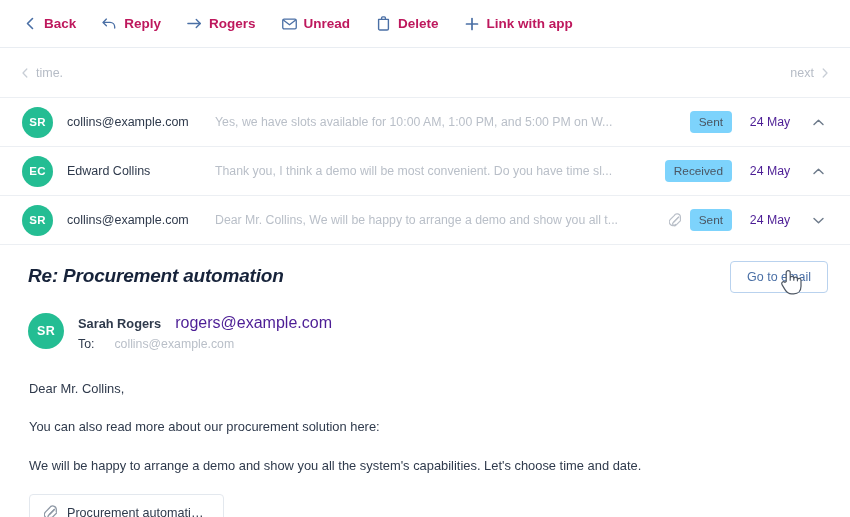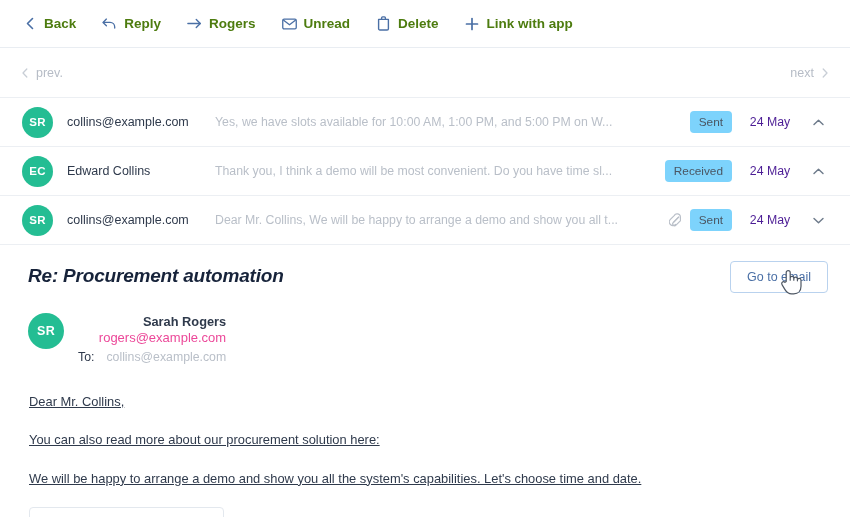--- a/index.html
+++ b/index.html
@@ -27,21 +27,21 @@
     align-items: center;
     padding-left: 22px;
     gap: 26px;
     border-bottom: 1px solid #e9edf2;
     background: #fff;
   }
   .tb-item {
     display: flex;
     align-items: center;
     gap: 7px;
-    color: #4d7c0f;
+    color: #be185d;
     font-size: 13.5px;
     font-weight: bold;
     cursor: pointer;
     white-space: nowrap;
   }
   .tb-item .ic {
     display: inline-flex;
     align-items: center;
     justify-content: center;
     width: 15px;
@@ -189,40 +189,39 @@
     color: #fff;
     font-size: 12.5px;
     font-weight: bold;
     letter-spacing: 0.3px;
     display: flex;
     align-items: center;
     justify-content: center;
     flex: 0 0 auto;
   }
   .sender-lines { padding-top: 1px; }
-  .sender-line1 { display: flex; align-items: flex-end; gap: 1px; flex-direction: column; }
+  .sender-line1 { display: flex; align-items: center; gap: 14px; }
   .sender-name { font-size: 12.8px; font-weight: bold; color: #2f3a4c; }
-  .sender-email { font-size: 13px; color: #ec4899; }
-  .sender-line2 { display: flex; align-items: baseline; gap: 12px; margin-top: 5px; }
+  .sender-email { font-size: 16px; color: #4c1d95; }
+  .sender-line2 { display: flex; align-items: baseline; gap: 20px; margin-top: 5px; }
   .to-label { font-size: 12.3px; color: #2f3a4c; }
   .to-email { font-size: 12.3px; color: #b9bfc8; }
   .msg-date {
     font-size: 12.2px;
     color: #2f3a4c;
     padding-top: 10px;
     white-space: nowrap;
   }
 
   .msg-body { margin-top: 28px; padding-left: 1px; }
   .msg-body p {
     font-size: 12.9px;
     color: #2f3a4c;
     line-height: 1.5;
     margin-bottom: 19px;
-    text-decoration: underline;
   }
   .attach-chip {
     display: inline-flex;
     align-items: center;
     gap: 10px;
     border: 1px solid #e3e8ee;
     border-radius: 4px;
     padding: 10px 14px;
     background: #fff;
     font-size: 12.6px;
@@ -310,21 +309,21 @@
     </div>
   </div>
 
   <div class="pager">
     <div class="pager-link">
       <span class="chev">
         <svg width="6" height="10" viewBox="0 0 6 10" fill="none" stroke="currentColor" stroke-width="1.3" stroke-linecap="round" stroke-linejoin="round">
             <polyline points="4.8,1 1,5 4.8,9"></polyline>
           </svg>
       </span>
-      <span>prev.</span>
+      <span>time.</span>
     </div>
     <div class="pager-link">
       <span>next</span>
       <span class="chev">
         <svg width="6" height="10" viewBox="0 0 6 10" fill="none" stroke="currentColor" stroke-width="1.3" stroke-linecap="round" stroke-linejoin="round">
             <polyline points="1.2,1 5,5 1.2,9"></polyline>
           </svg>
       </span>
     </div>
   </div>

